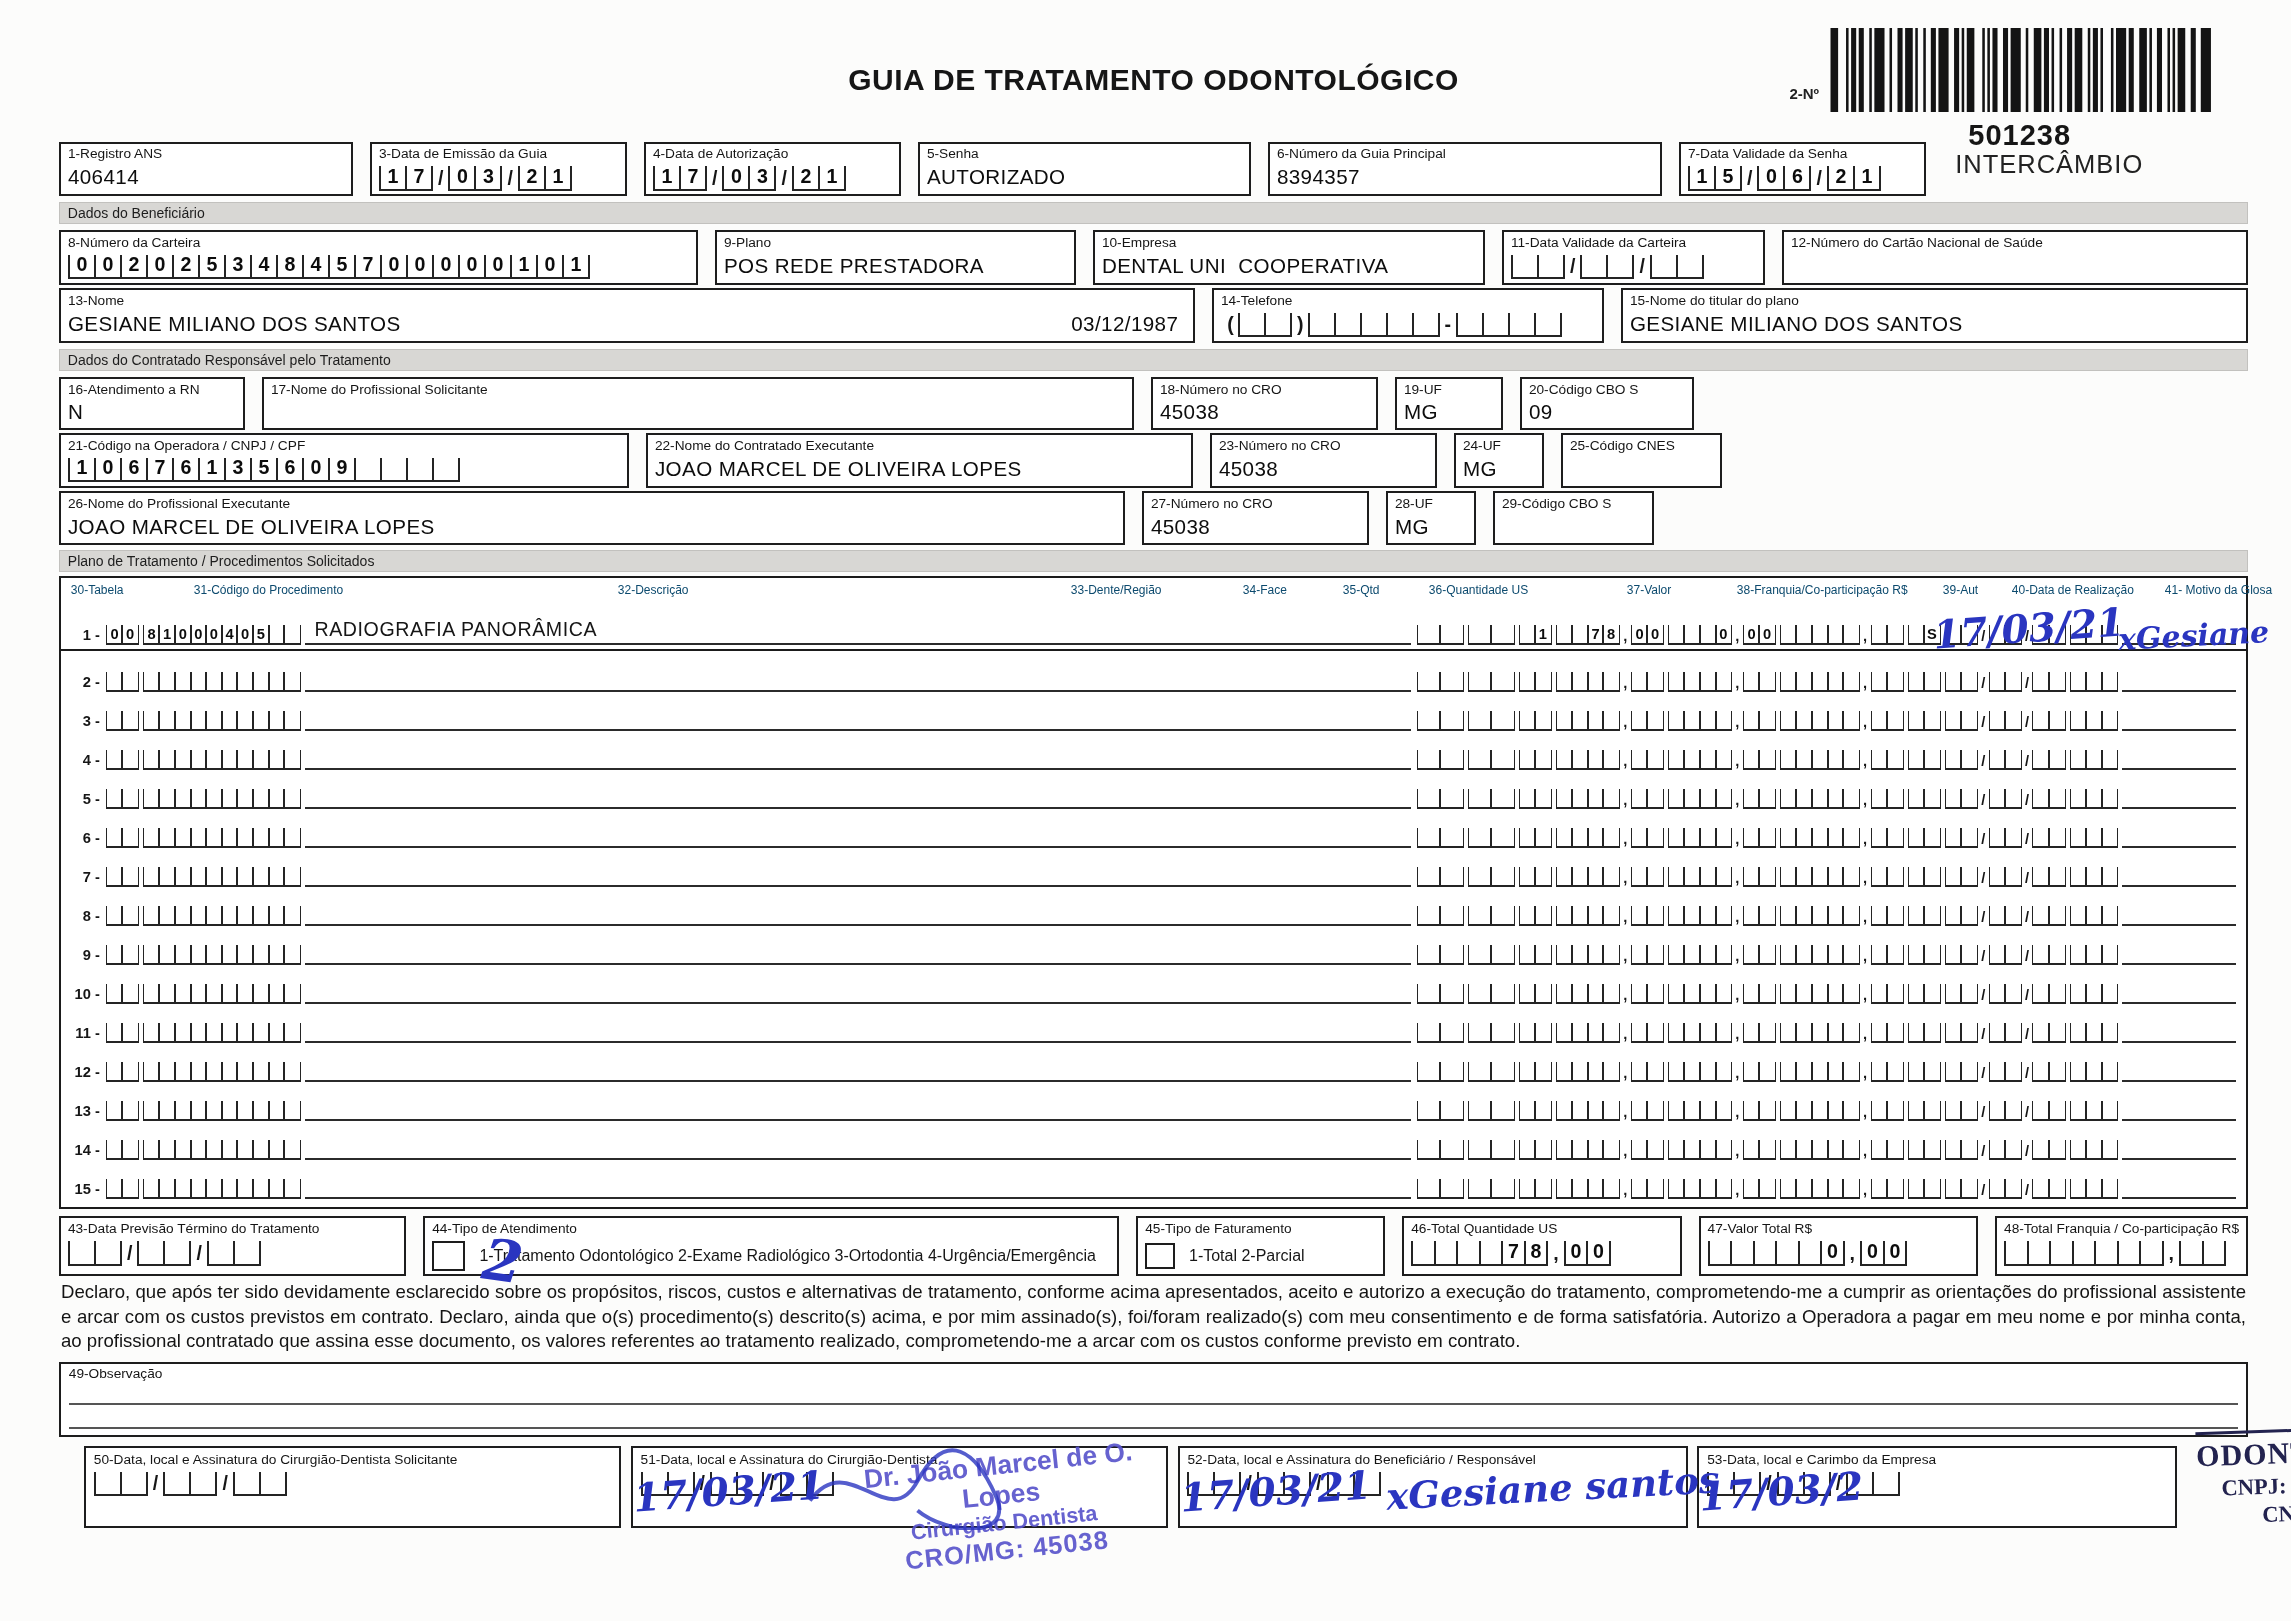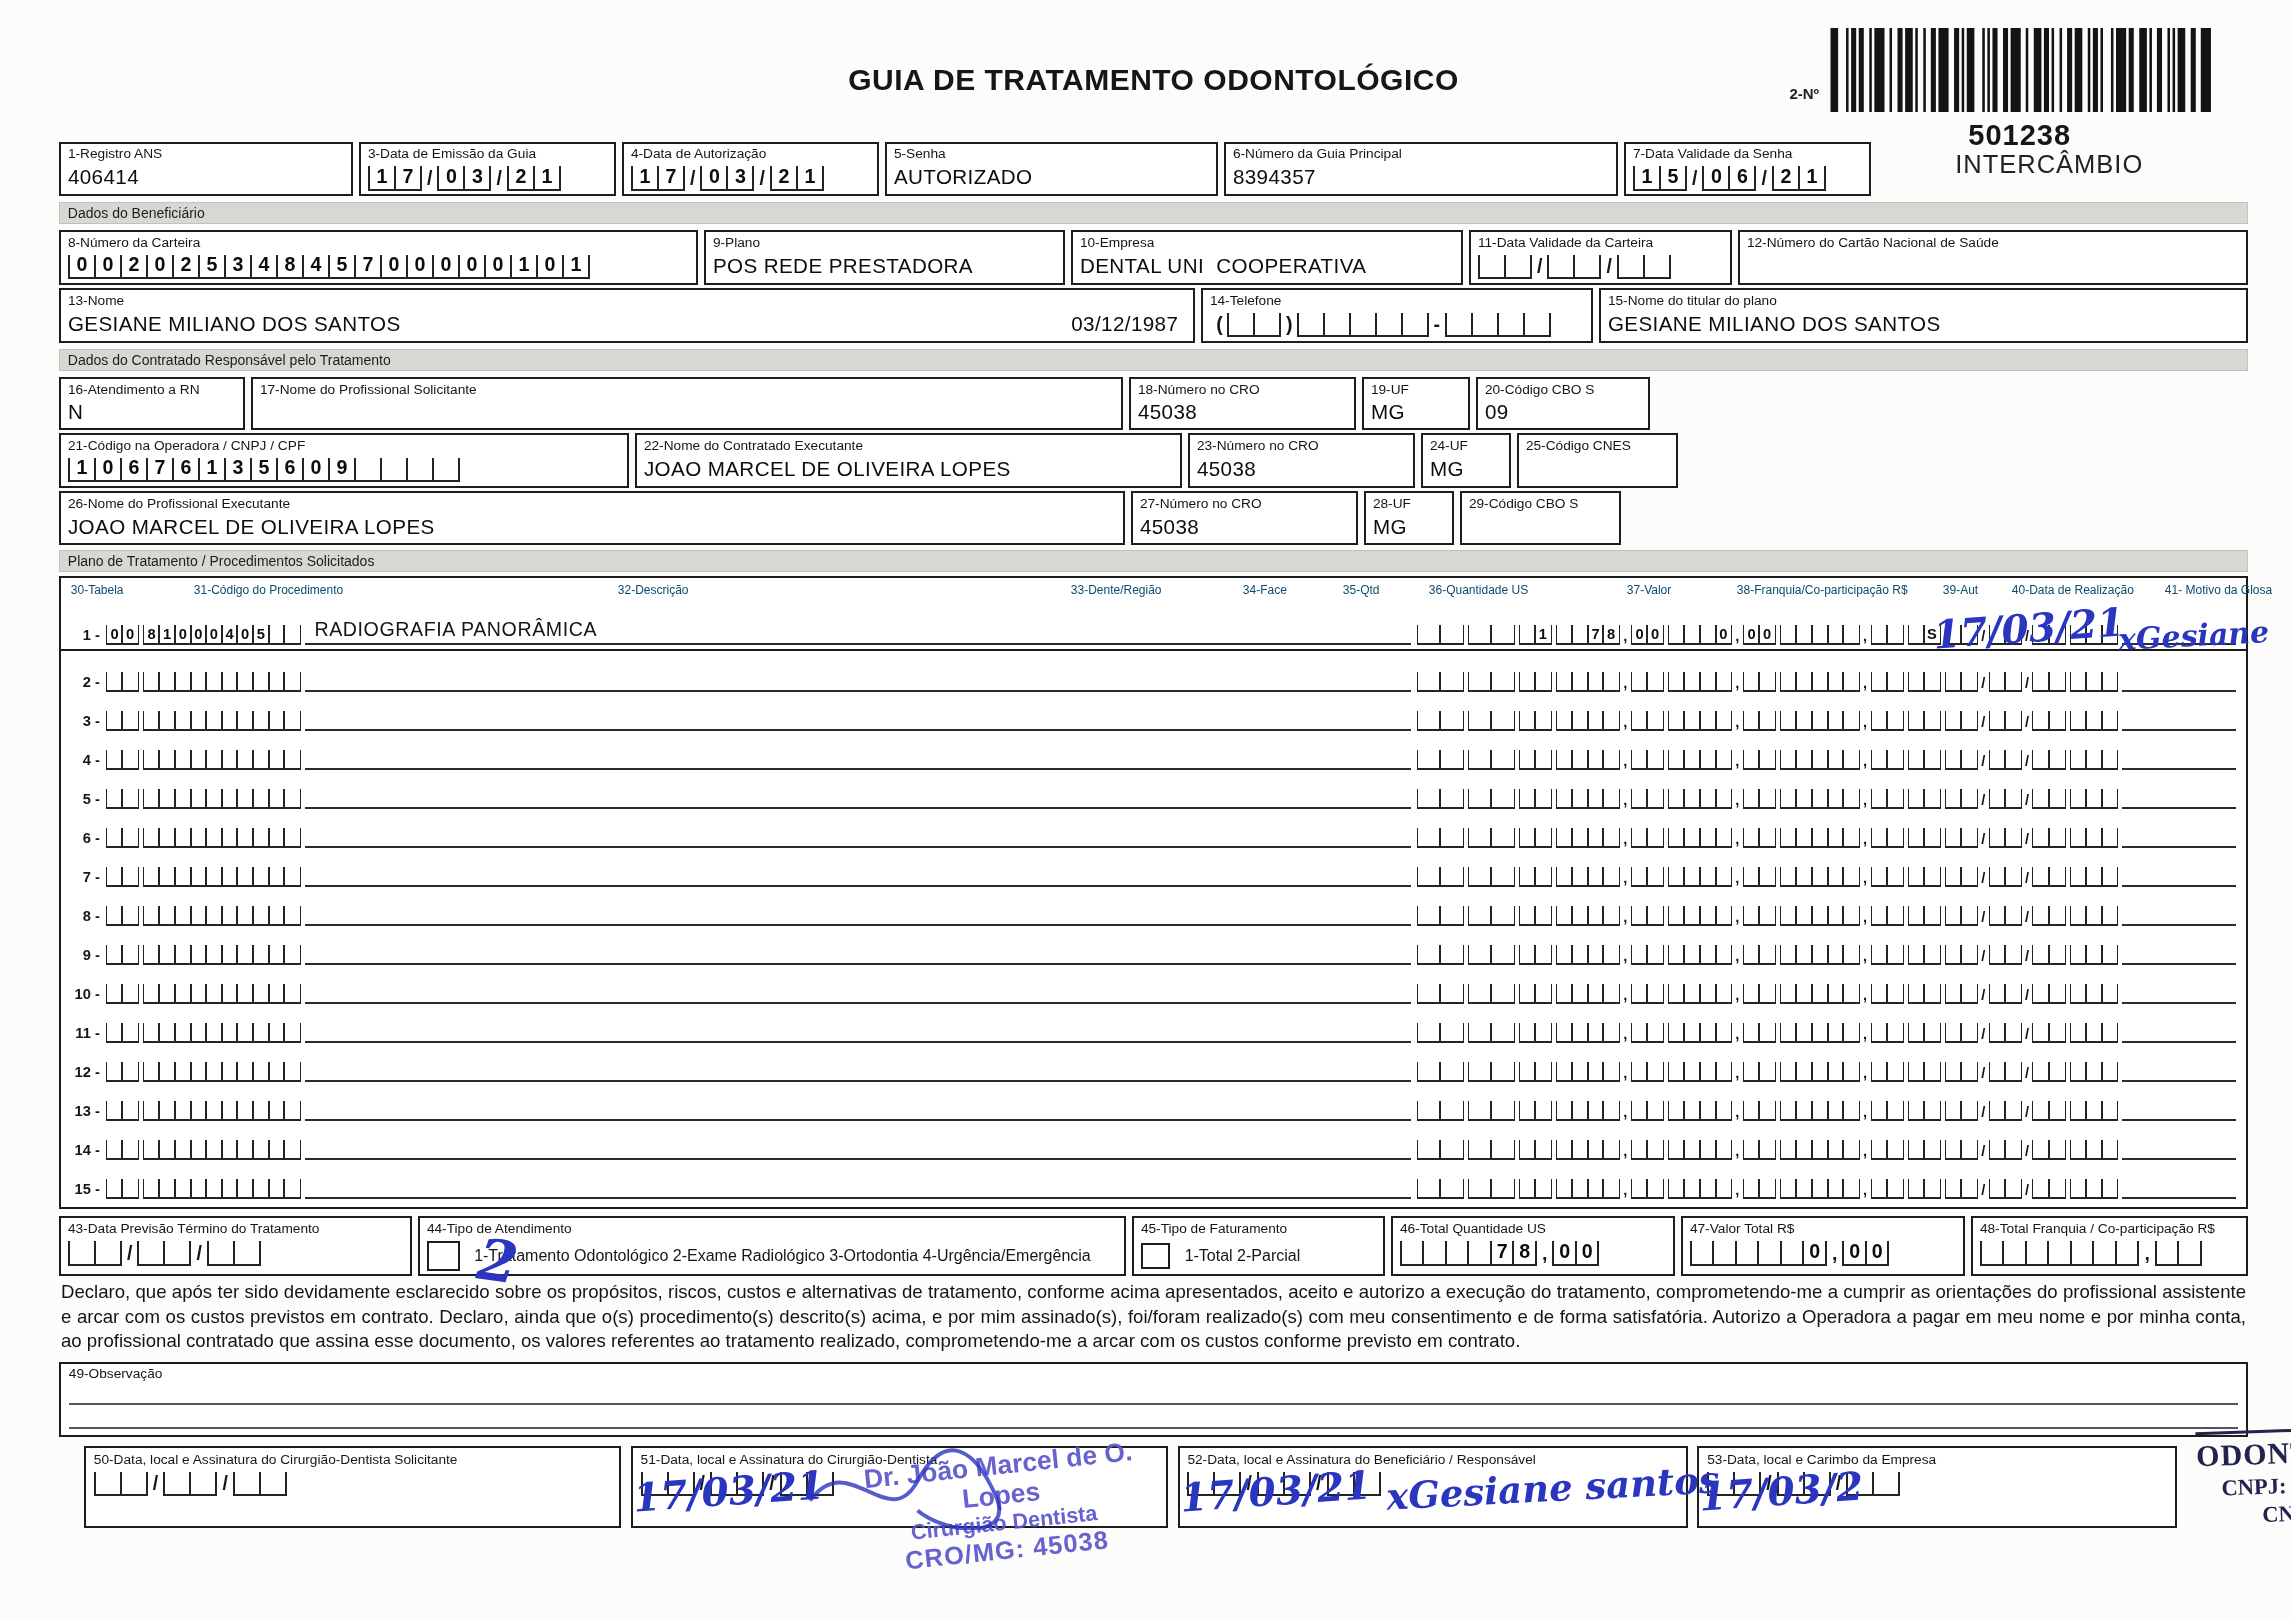--- a/index.html
+++ b/index.html
@@ -12,21 +12,21 @@
   .lg2{font-size:55px;font-weight:bold;color:#33333f;letter-spacing:-2px;}
   .lgreg{font-size:15.7px;color:#55555f;vertical-align:top;}
   .tagline{font-size:15.7px;color:#9a9aa0;margin-top:2px;text-align:center;letter-spacing:0.5px;}
   .doc-title{position:absolute;left:50%;top:37px;transform:translateX(-50%);
              font-size:30px;font-weight:bold;letter-spacing:0.5px;white-space:nowrap;}
   .bcwrap{position:absolute;right:7.8px;top:2px;width:441px;text-align:center;z-index:3;pointer-events:none;}
   .bclabel{position:absolute;left:-9.8px;top:57px;font-size:15px;font-weight:bold;color:#222;}
   .bcnum{font-size:29px;font-weight:bold;letter-spacing:1px;margin-top:3.9px;}
   .bccap{font-size:25.5px;letter-spacing:1px;margin-left:59px;margin-top:-2px;color:#222;}
   
-  .frow{display:flex;gap:6px;margin-bottom:3px;align-items:stretch;position:relative;}
+  .frow{display:flex;gap:17px;margin-bottom:3px;align-items:stretch;position:relative;}
   .fbox{border:2px solid #1d1d1d;background:#fff;position:relative;padding:2.9px 6.9px 3.9px 6.9px;box-sizing:border-box;}
   .flabel{font-size:13.7px;color:#151515;line-height:1.15;white-space:nowrap;}
   .fvalue{font-size:20.6px;margin-top:2.9px;letter-spacing:0.4px;white-space:pre;color:#0d0d0d;}
   .secbar{background:#d8d7d4;border:1px solid #c2c1be;font-size:14px;font-weight:normal;
           color:#1d1d1d;padding:2px 7.8px;margin:5.9px 0 5.9px 0;}
   
   .comb{display:flex;align-items:flex-end;margin-top:3.9px;}
   .comb .cc{width:28px;height:24.5px;border-left:2px solid #242424;border-right:2px solid #242424;
             border-bottom:2.9px solid #242424;margin-right:-2px;display:flex;align-items:flex-end;
             justify-content:center;font-size:19.6px;font-weight:bold;color:#0c0c0c;padding-bottom:1px;box-sizing:border-box;}

